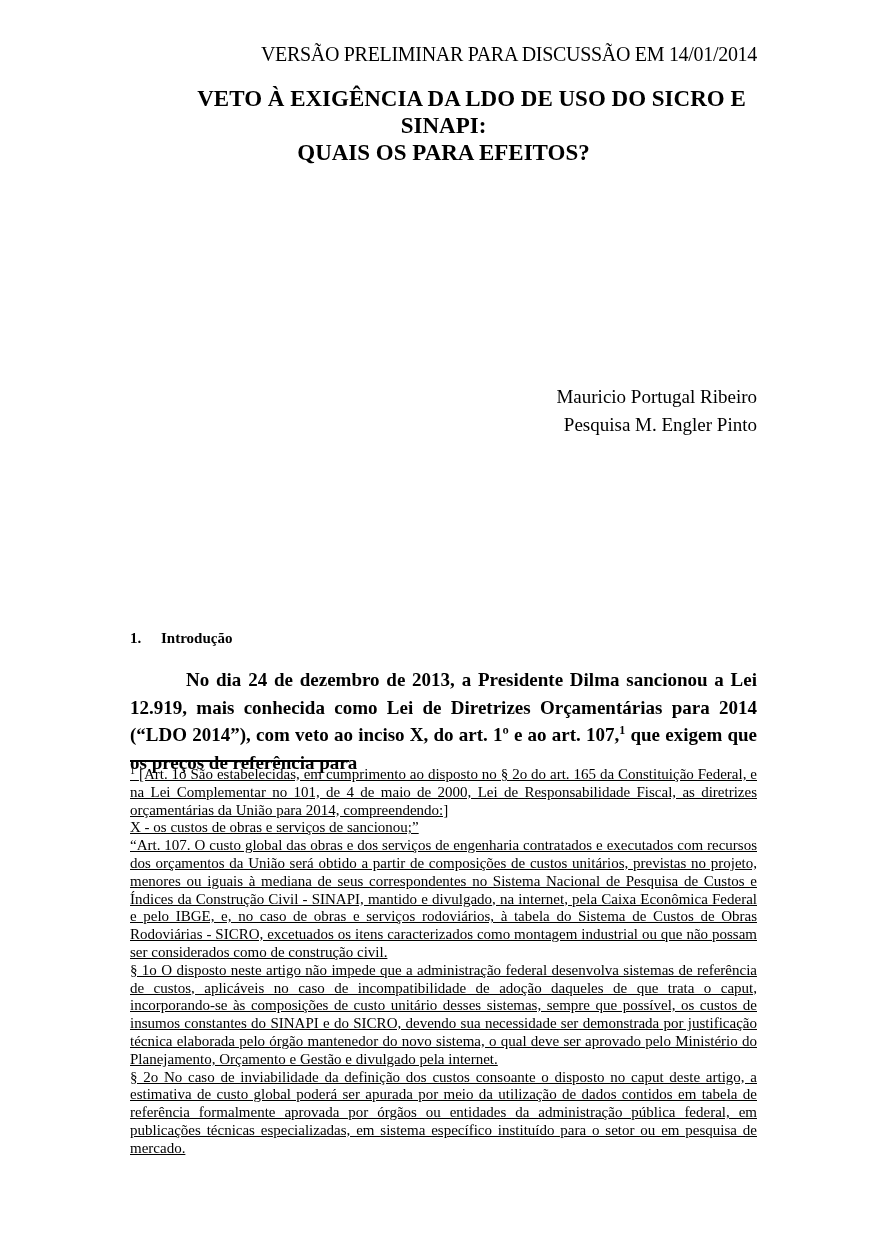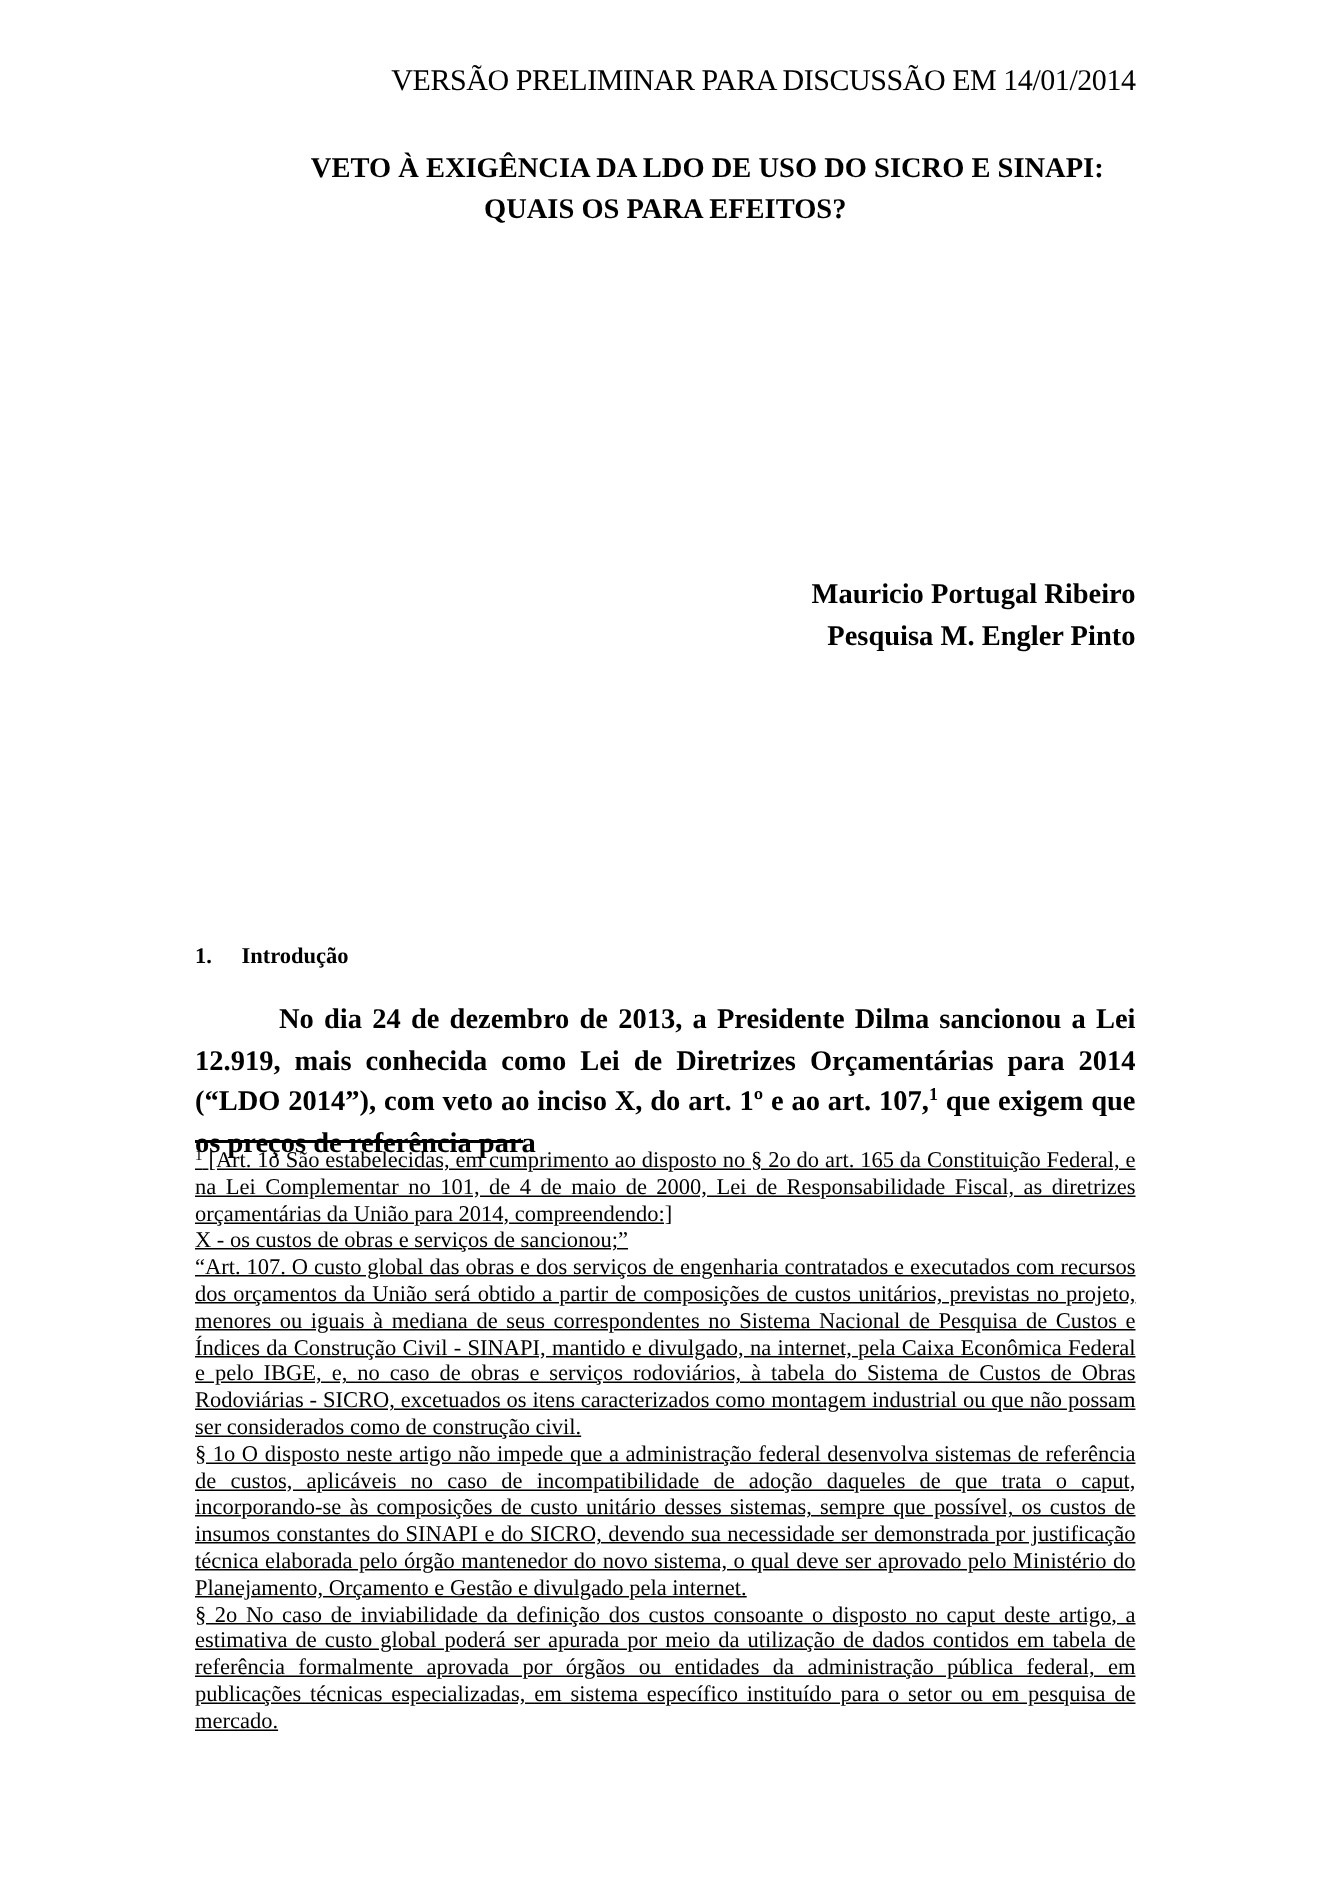--- a/index.html
+++ b/index.html
@@ -17,33 +17,33 @@
     position: absolute;
     top: 42px; left: 130px; width: 627px;
     text-align: right;
     font-size: 20px;
     letter-spacing: -0.3px;
     line-height: 24px;
     white-space: nowrap;
   }
   .doc-title {
     position: absolute;
-    top: 99px; left: 130px; width: 627px;
+    top: 85px; left: 130px; width: 627px;
     text-align: center;
     font-weight: bold;
-    font-size: 19px;
+    font-size: 23px;
     line-height: 27px;
   }
   .doc-title .title-line-1 { display: block; text-indent: 56px; }
   .doc-title .title-line-2 { display: block; }
   .authors {
     position: absolute;
     top: 383px; left: 130px; width: 627px;
     text-align: right;
-    font-weight: bold;
+    font-weight: normal;
     font-size: 19px;
     line-height: 27.5px;
   }
   .authors div { display: block; }
   .section-heading {
     position: absolute;
     top: 625px; left: 130px; width: 627px;
     font-weight: bold;
     font-size: 15px;
     line-height: 27px;

